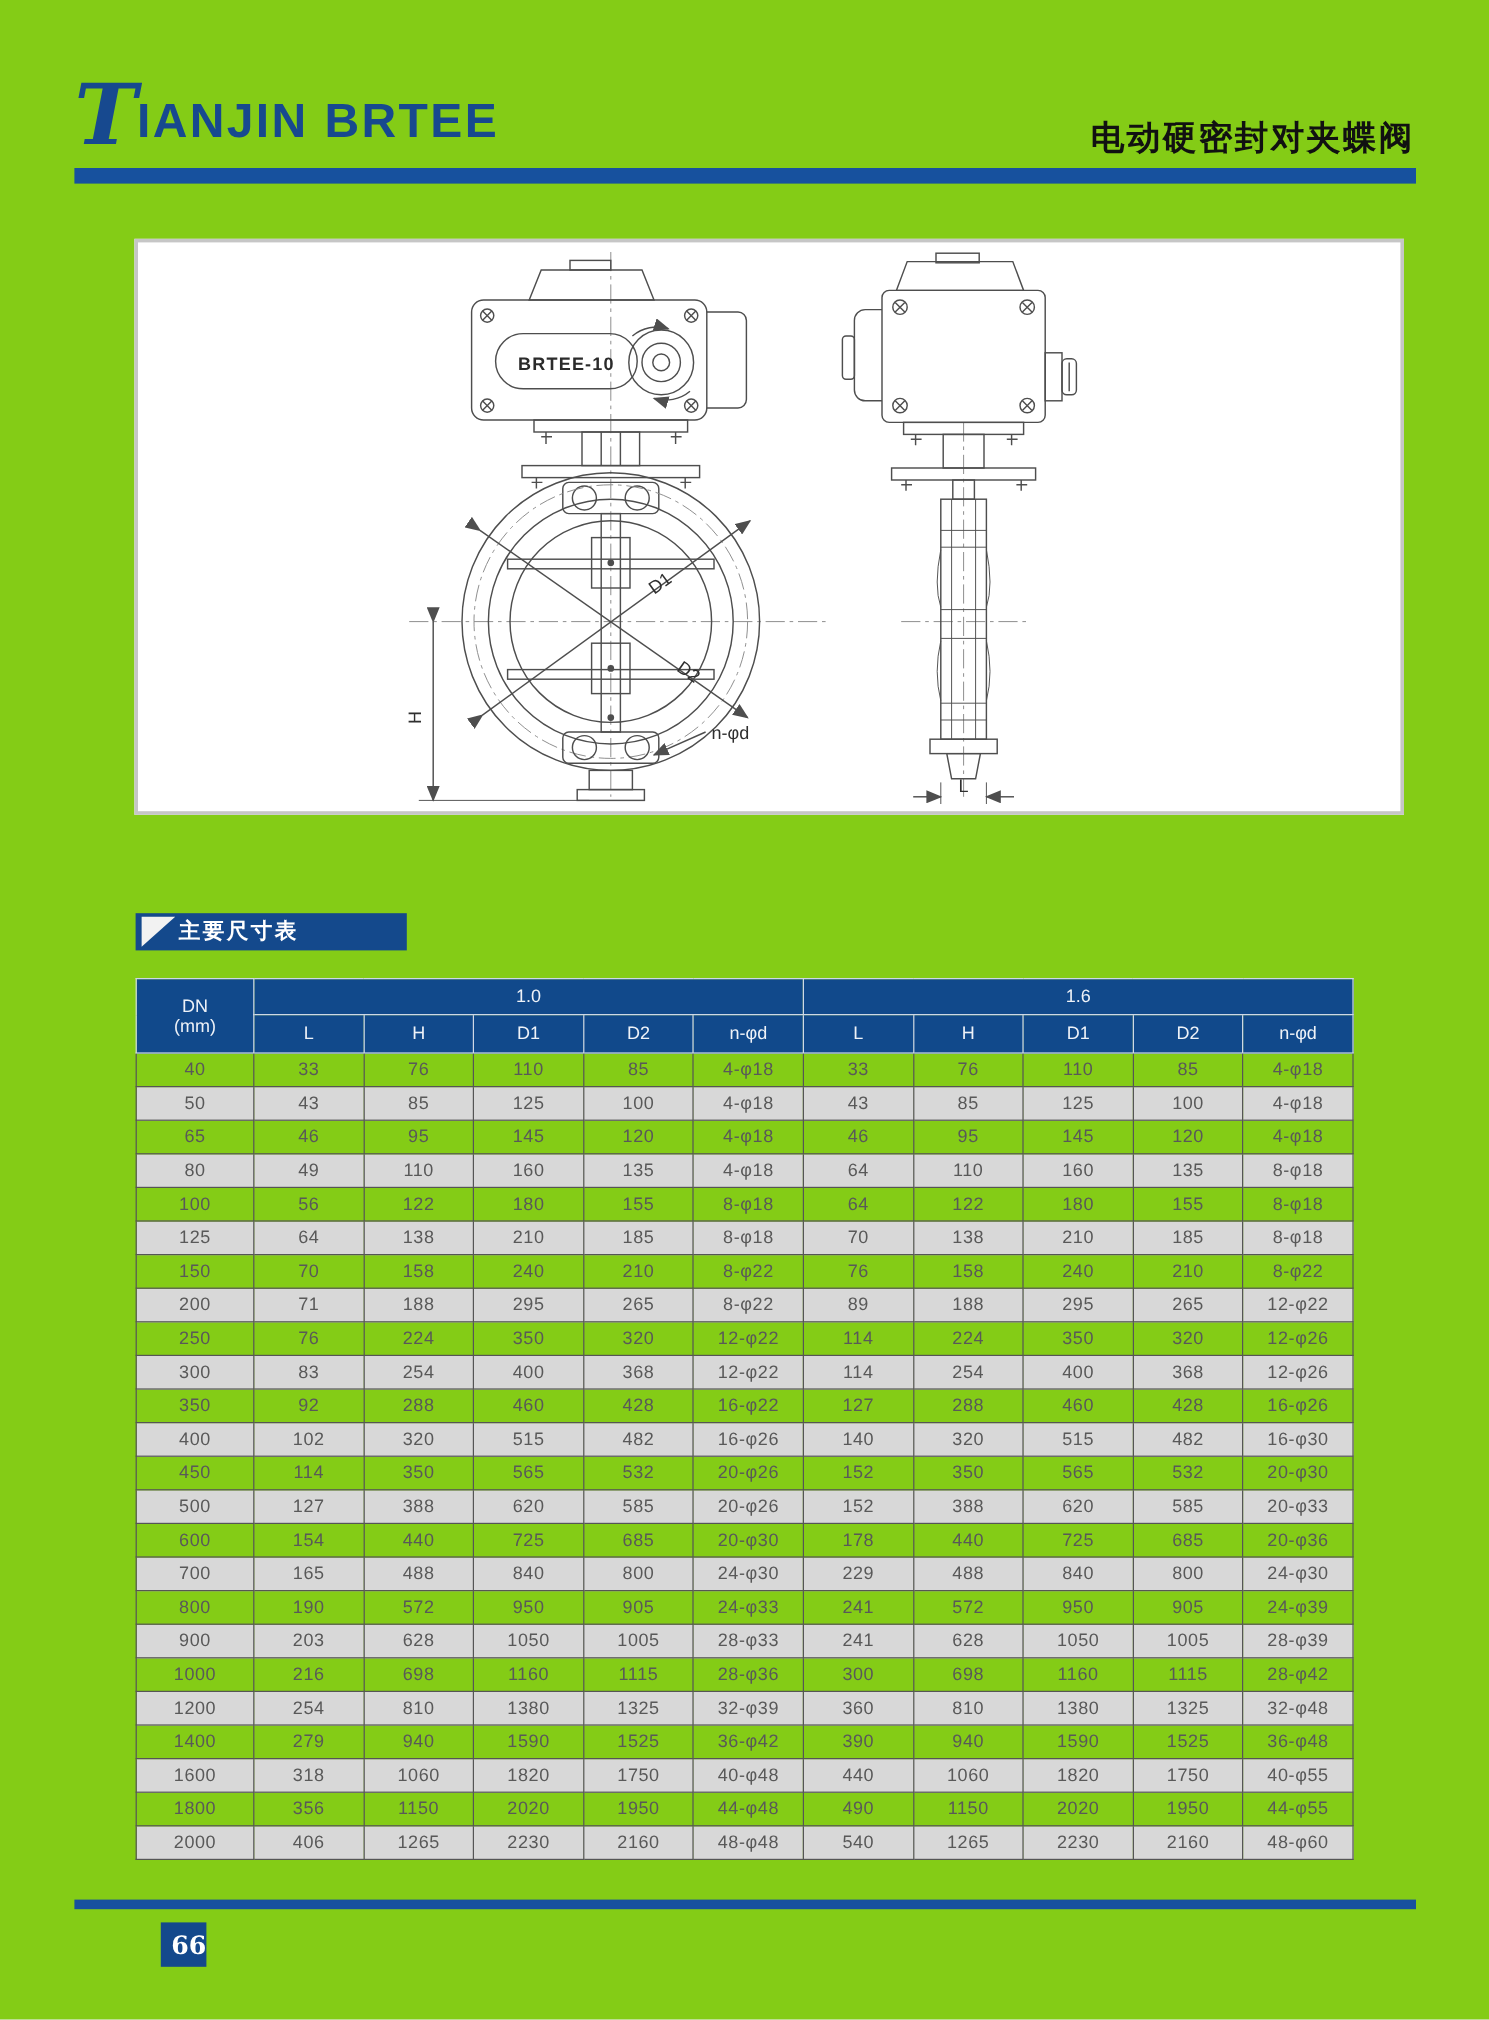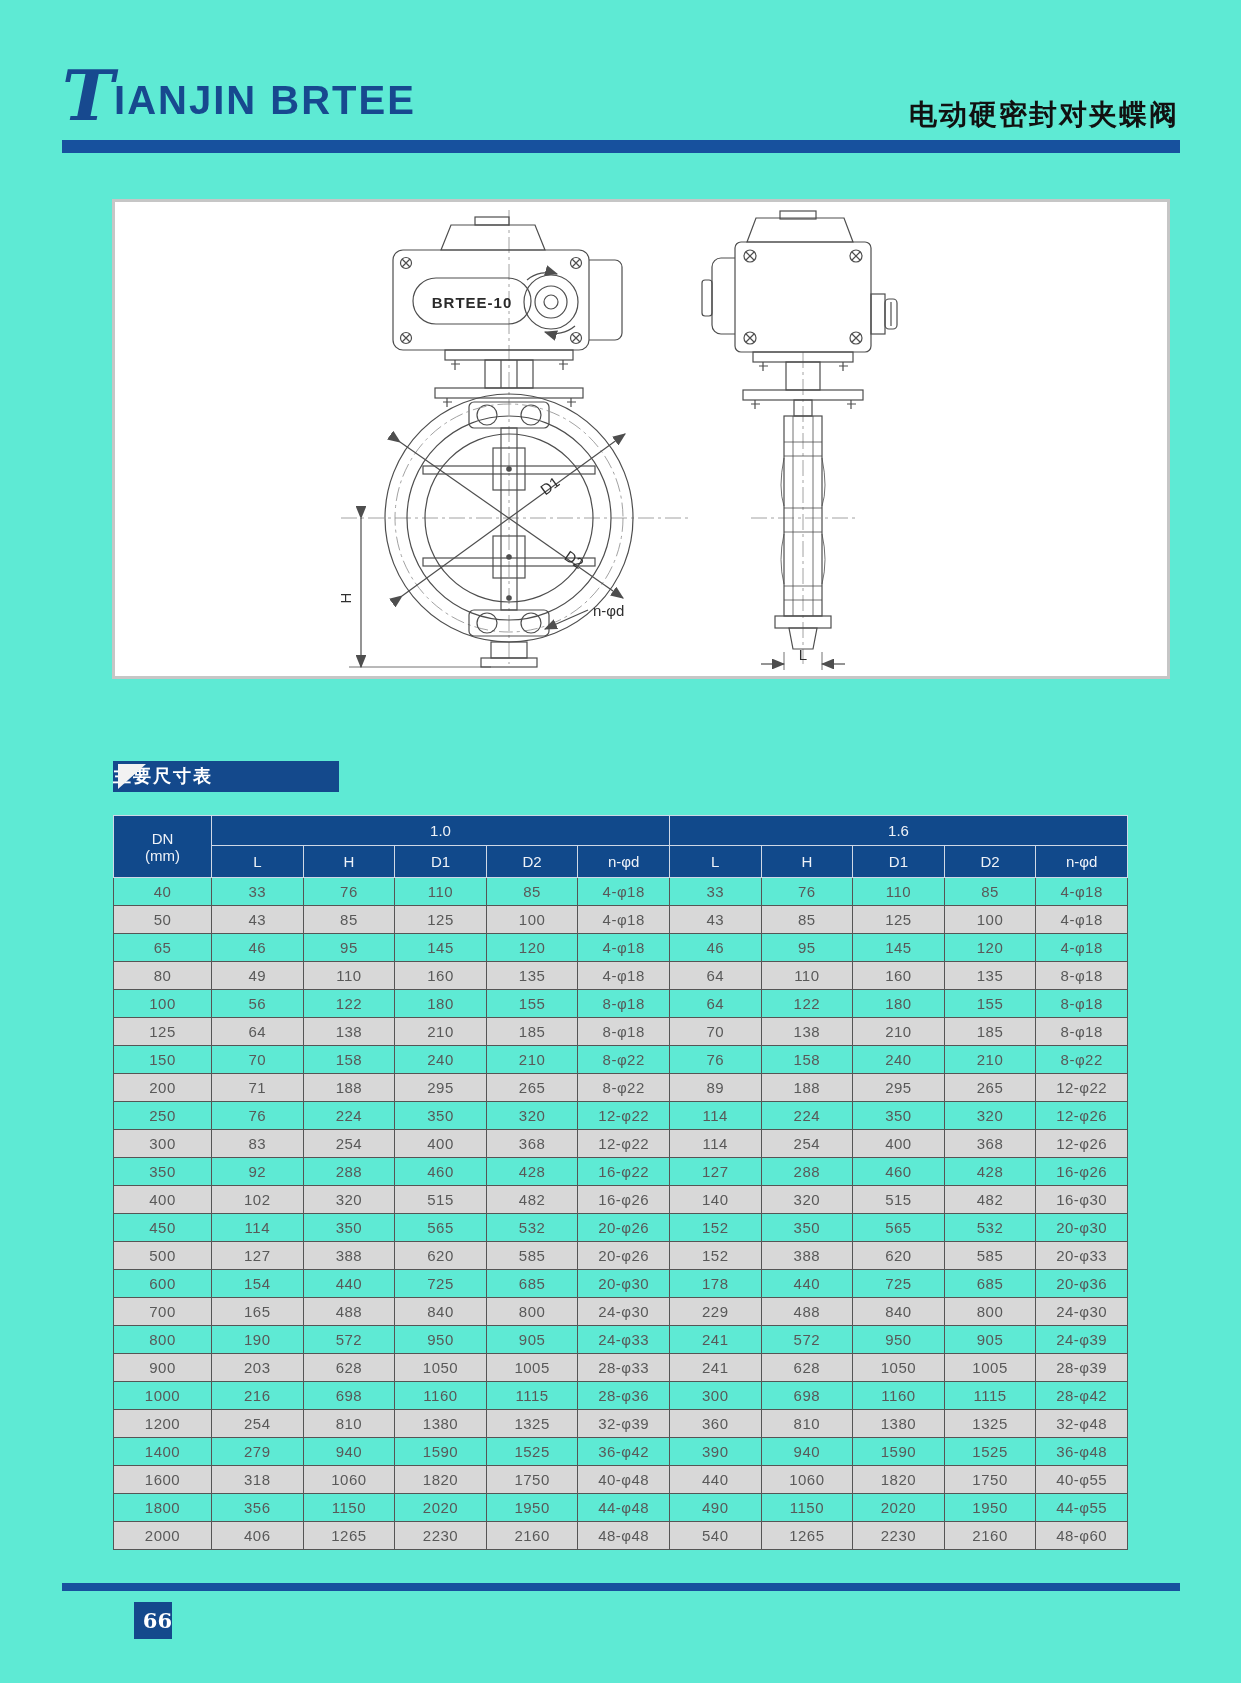--- a/index.html
+++ b/index.html
@@ -1,36 +1,36 @@
 <!DOCTYPE html>
 <html><head>
 <meta charset="utf-8">
 <style>
   html,body{margin:0;padding:0;background:#e9e9e9;}
   .page{
-    position:relative; width:1241px; height:1683px; background:#5eead4;
+    position:relative; width:1241px; height:1683px; background:#84cc16;
     margin:0 auto; font-family:"Liberation Sans", sans-serif; overflow:hidden;
   }
   
   .logo{position:absolute; left:62px; top:66px; color:#17498F; white-space:nowrap;}
   .logo-initial{font-family:"DejaVu Serif", serif; font-style:italic; font-weight:bold;
     font-size:70px; line-height:60px; vertical-align:-6px;}
   .logo-rest{font-family:"Liberation Sans", sans-serif; font-weight:bold;
     font-size:40px; letter-spacing:2px;}
   .product-title{position:absolute; right:62px; top:96px; font-size:28px; font-weight:bold;
     color:#111; letter-spacing:2px;}
   .top-rule{position:absolute; left:62px; top:140px; width:1118px; height:13px; background:#17519E;}
   
   .drawing-box{position:absolute; left:112px; top:199px; width:1012px; height:474px;
     border:3px solid #c6c6c6; background:#fff;padding-left:40px;}
   .drawing-box svg{display:block;}
   
   .section-title{position:absolute; left:113px; top:761px; width:226px; height:31px;
     background:#14498C; color:#fff; font-size:18px; font-weight:bold;
-    line-height:31px; box-sizing:border-box; letter-spacing:2px;}
+    line-height:31px; padding-left:36px; box-sizing:border-box; letter-spacing:2px;}
   .section-title .flag{position:absolute; left:5px; top:3px; width:0; height:0;
     border-top:25px solid #f2f2f2; border-right:28px solid transparent;}
   
   .dims-table{position:absolute; left:113px; top:815px; width:1015px;
     border-collapse:collapse; table-layout:fixed; font-size:15px;}
   .dims-table th{background:#11498B; color:#eef2f8; font-weight:normal;
     border:1px solid #cfd8e6; padding:1px;}
   .dims-table thead tr.group-row th{height:27px;}
   .dims-table thead tr.sub-row th{height:29px;}
   .dims-table th.dn-head{line-height:17px; font-size:15px;}

